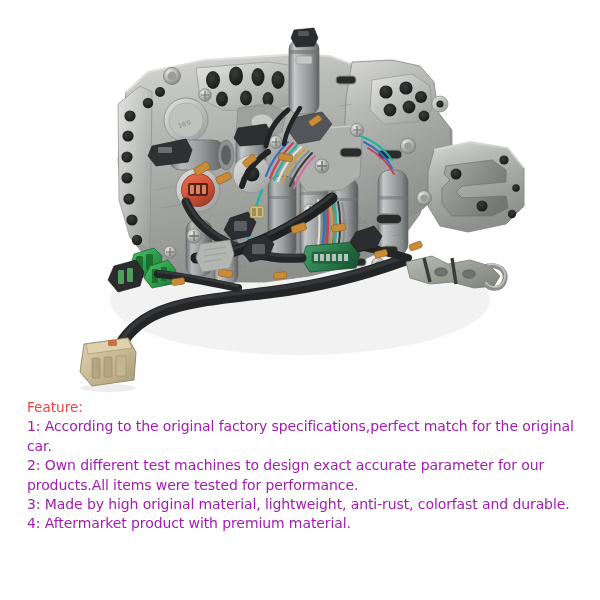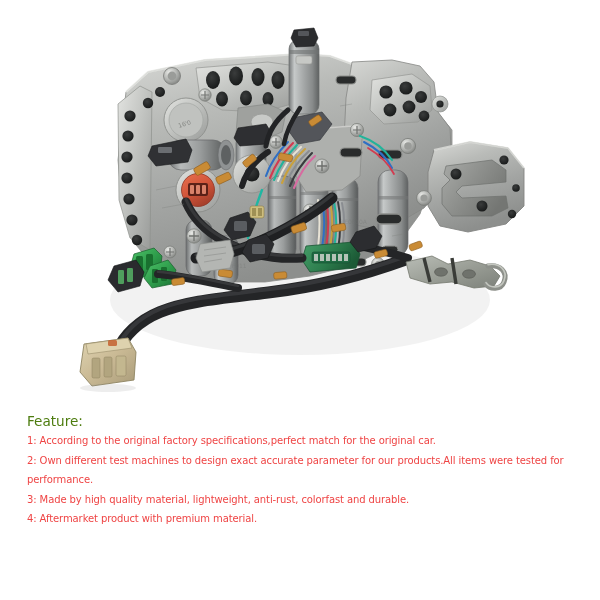--- a/index.html
+++ b/index.html
@@ -47,35 +47,34 @@
     top: 392px;
     width: 600px;
     height: 208px;
     background: #ffffff;
     padding: 6px 20px 0 27px;
     box-sizing: border-box;
   }
 
   #feature-block .line {
     font-family: "DejaVu Sans", "Liberation Sans", sans-serif;
-    font-size: 10px;
+    font-size: 14px;
     line-height: 19.4px;
-    color: #ef4444;
+    color: #a21caf;
     letter-spacing: -0.1px;
     white-space: normal;
     font-weight: 400;
     -webkit-font-smoothing: none;
   }
 
   #feature-block .heading {
     font-size: 13.6px;
     line-height: 19.4px;
-    color: #4d7c0f;
+    color: #ef4444;
     font-weight: 400;
-    margin-top: 14px;
   }
 </style>
 </head>
 <body>
 
 <div id="page">
 
   <div id="product-photo">
     <svg viewBox="0 0 600 392" xmlns="http://www.w3.org/2000/svg">
       <defs>
@@ -514,17 +513,17 @@
         <path d="M200,244 L230,240 L234,254 L230,268 L202,272 L196,258 Z" fill="#b4b6b3" stroke="#8d8f8c" stroke-width="0.7"></path>
         <path d="M204,250 L226,247 M204,256 L226,253 M204,262 L222,259" stroke="#8a8c89" stroke-width="0.8" opacity="0.7"></path>
       </g>
     </svg>
   </div>
 
   <div id="feature-block">
     <div class="heading">Feature:</div>
     <div class="line">1: According to the original factory specifications,perfect match for the original car.</div>
     <div class="line">2: Own different test machines to design exact accurate parameter for our products.All items were tested for performance.</div>
-    <div class="line">3: Made by high quality material, lightweight, anti-rust, colorfast and durable.</div>
+    <div class="line">3: Made by high original material, lightweight, anti-rust, colorfast and durable.</div>
     <div class="line">4: Aftermarket product with premium material.</div>
   </div>
 
 </div>
 
 </body></html>

